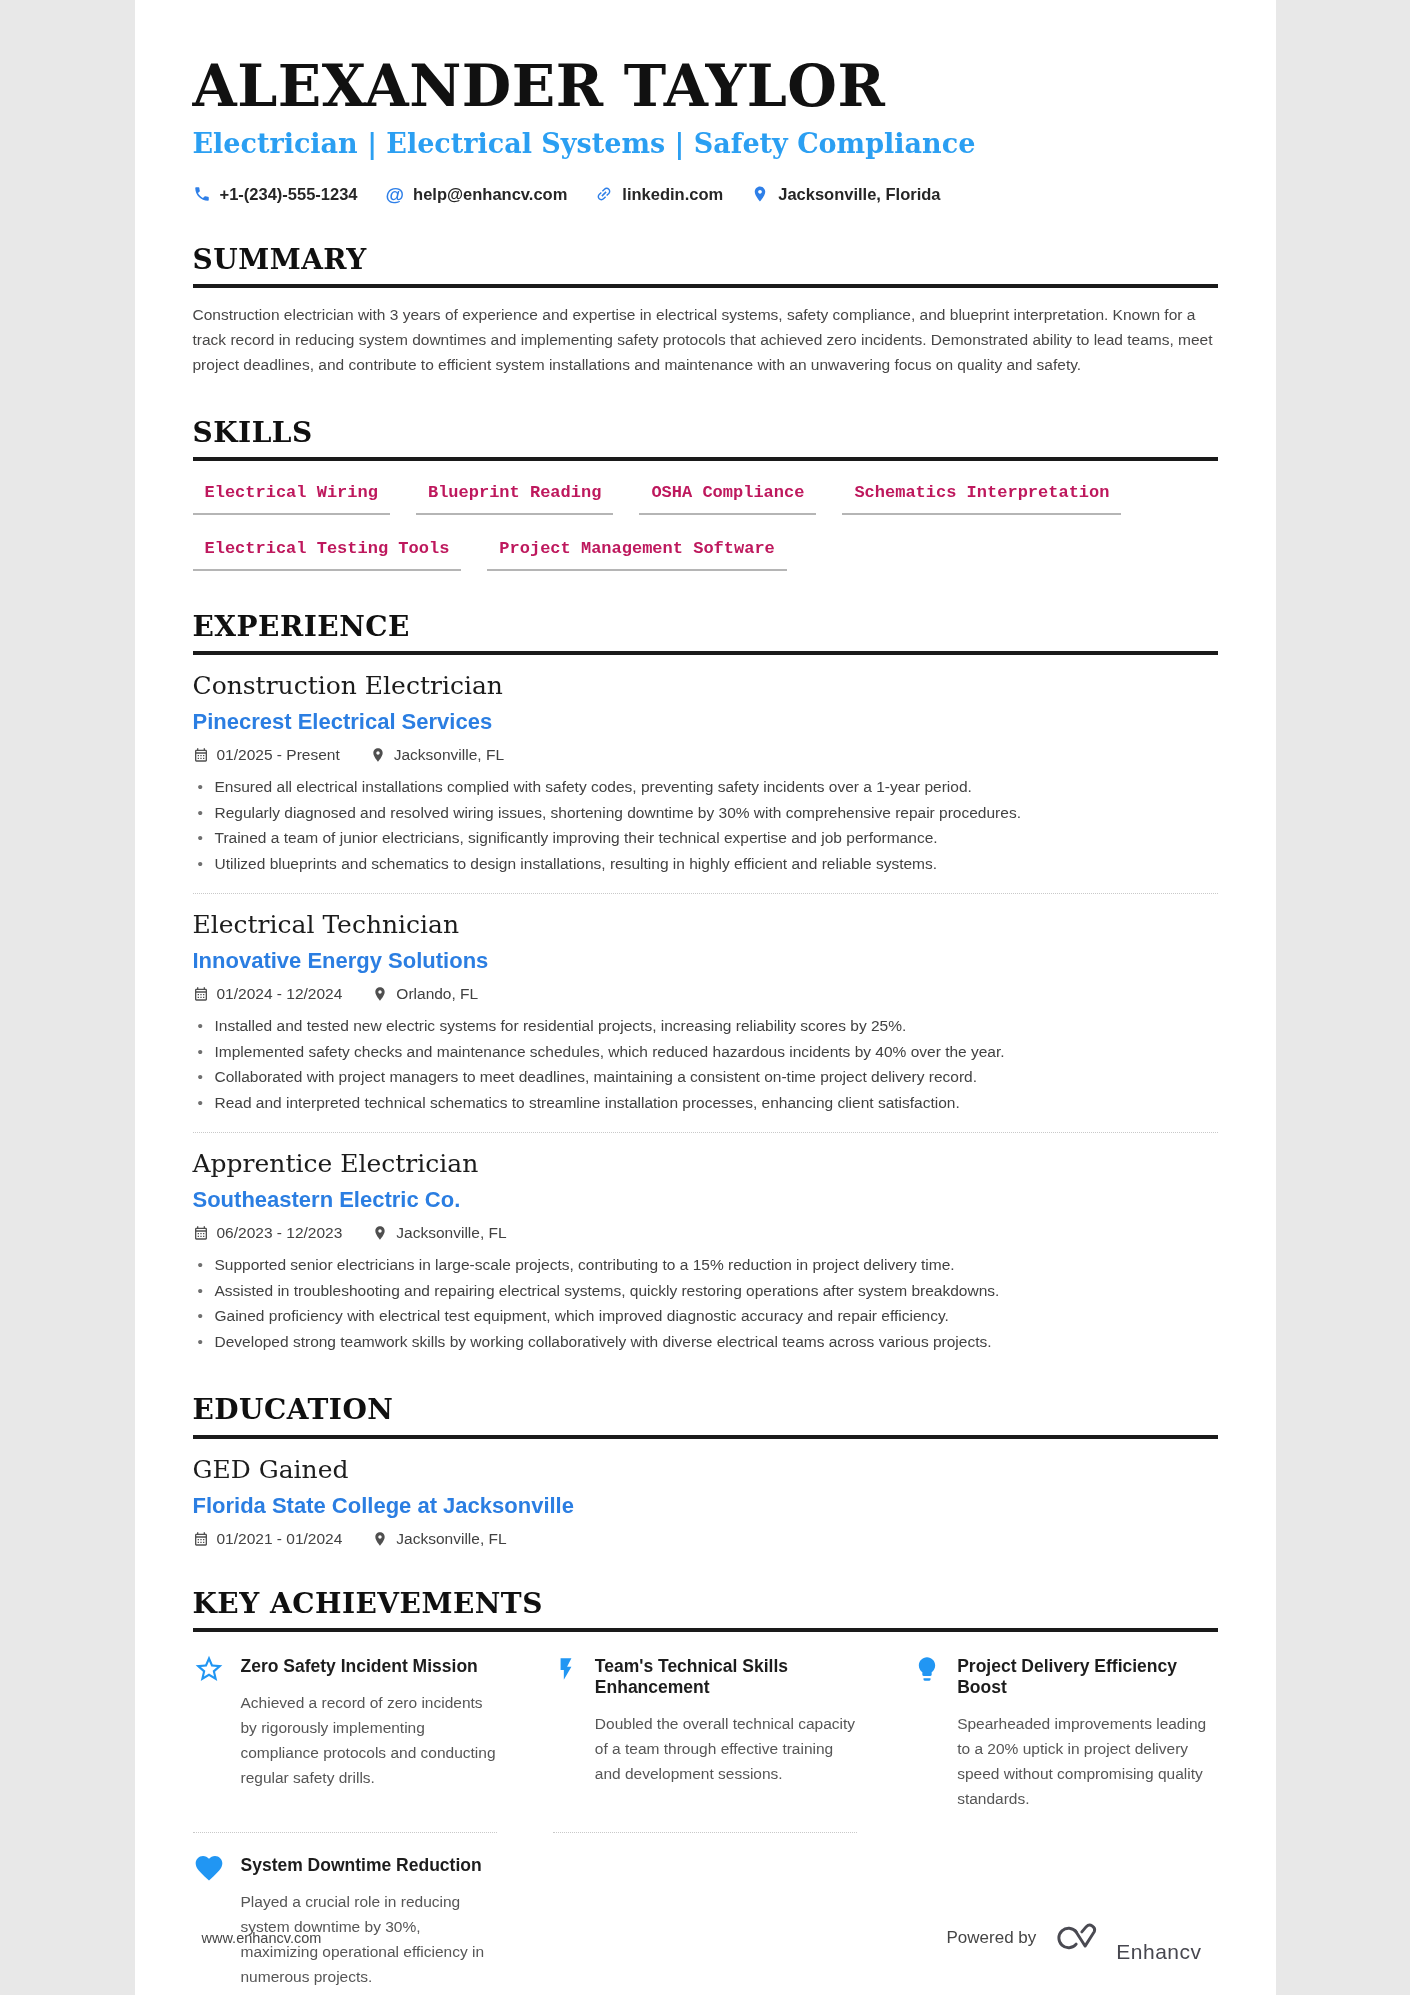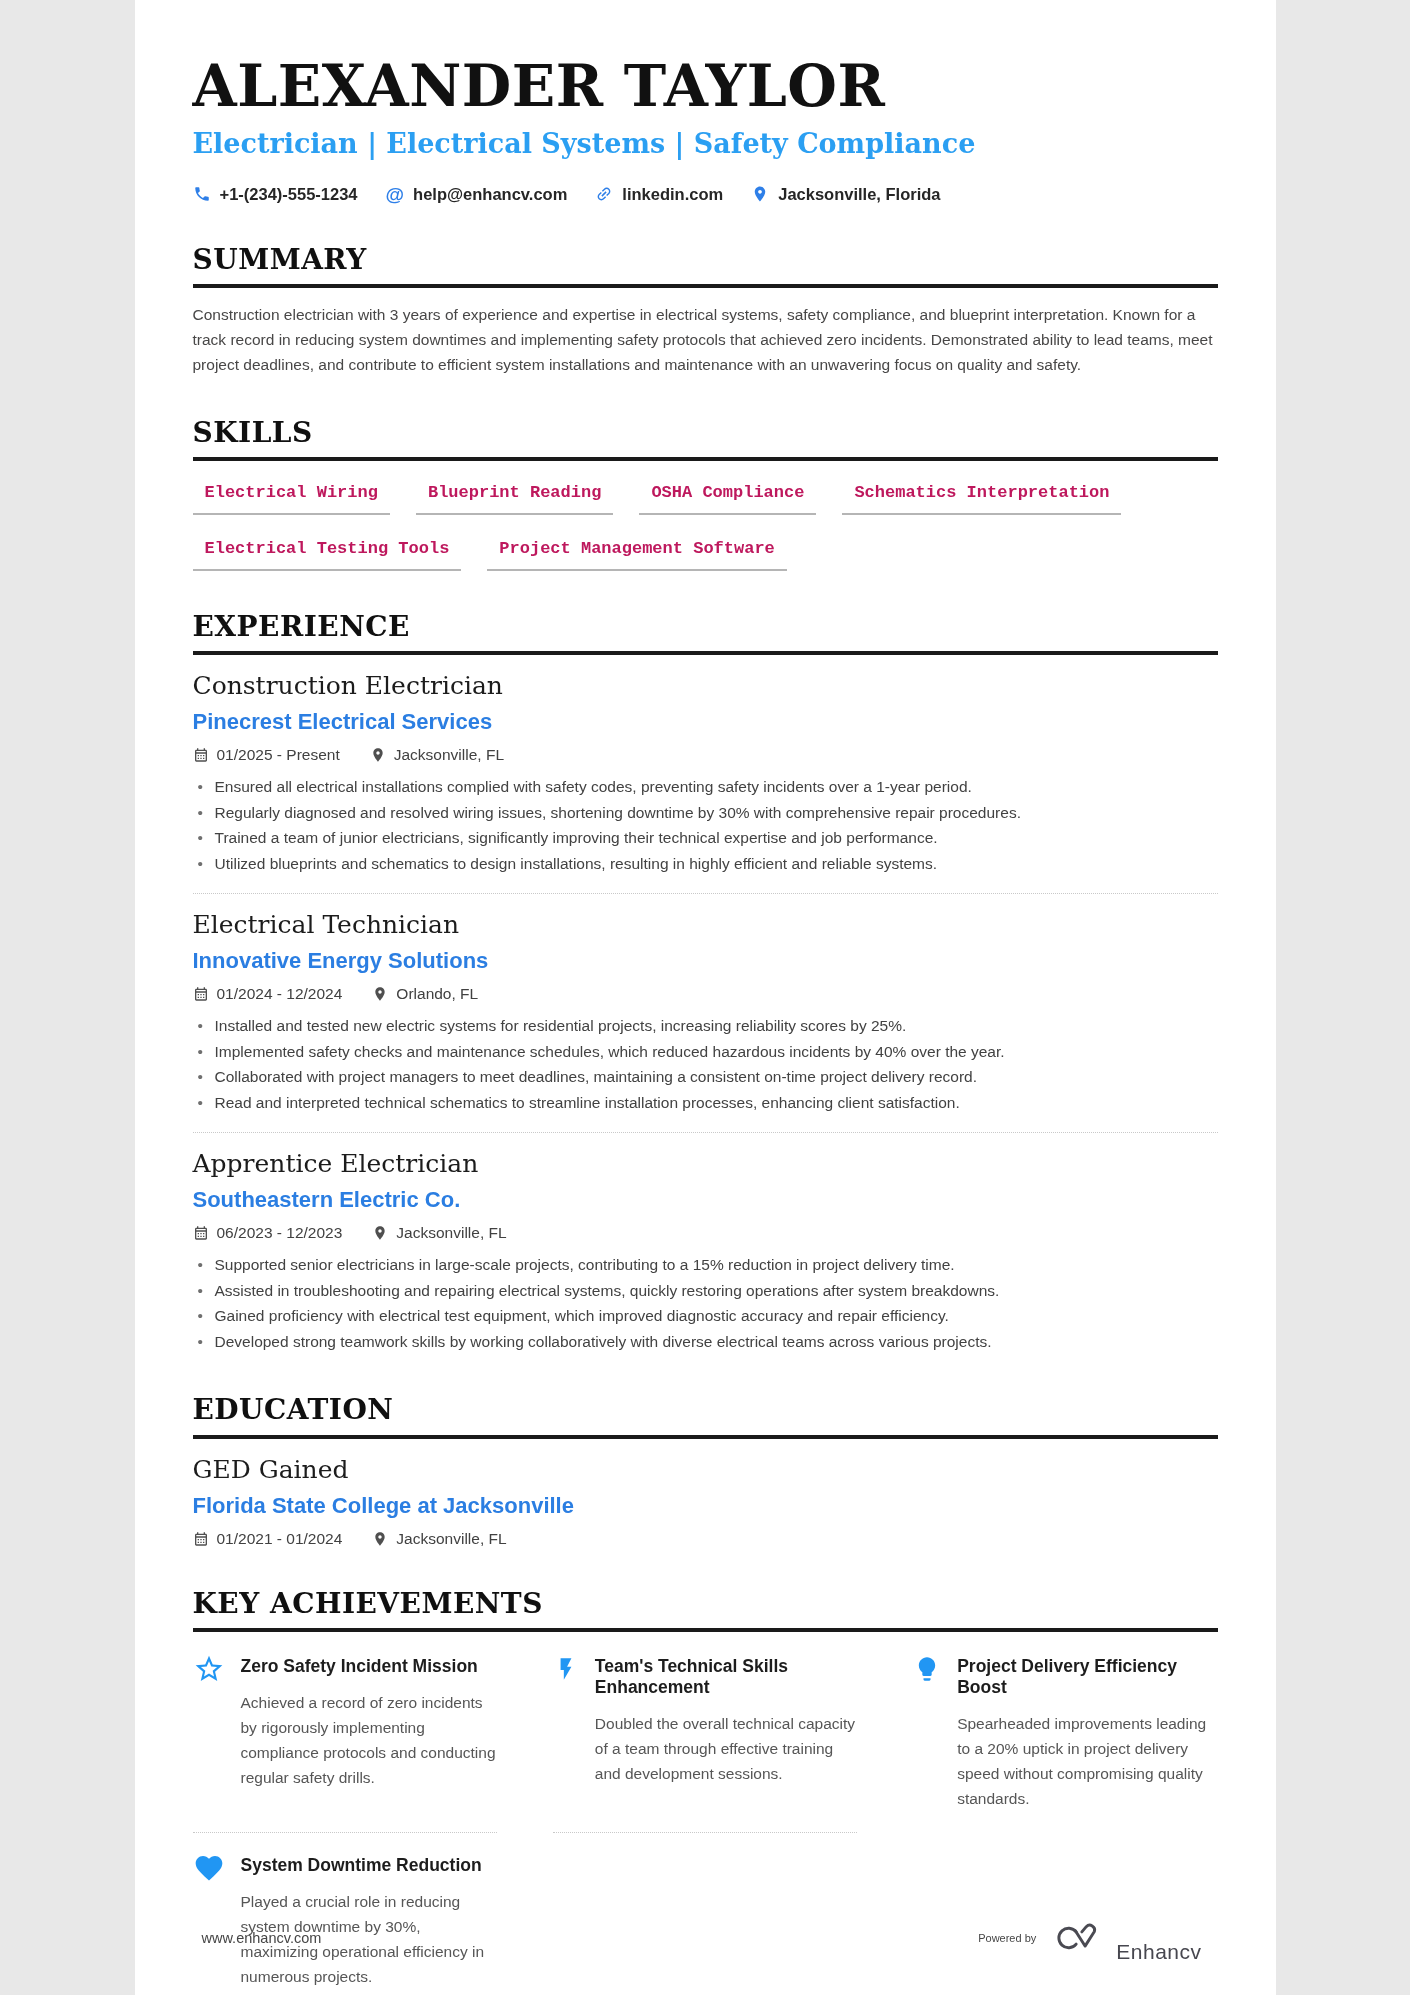--- a/index.html
+++ b/index.html
@@ -90,21 +90,21 @@
   .ach-title { font-size: 17.5px; font-weight: 700; color: #1d1d1d; line-height: 1.2; }
   .ach-text { margin-top: 13px; font-size: 15.5px; line-height: 25px; color: #565656; max-width: 470px; }
 
   
   .footer {
     position: absolute; top: 1912px; left: 67px; right: 74px;
     display: flex; justify-content: space-between; align-items: center;
   }
   .footer-site { font-size: 14.5px; color: #454545; }
   .powered { display: flex; align-items: center; gap: 16px; }
-  .powered-label { font-size: 11px; color: #454545; }
+  .powered-label { font-size: 17px; color: #454545; }
   .brand-lockup { display: flex; align-items: center; gap: 10px; }
   .brand-logo { width: 54px; height: 34px; }
   .brand-name { font-size: 21px; color: #47474f; letter-spacing: 0.5px; font-weight: 400; margin-top: 28px; }
 </style>
 </head>
 <body>
 
 <div class="page">
 
   <div>

